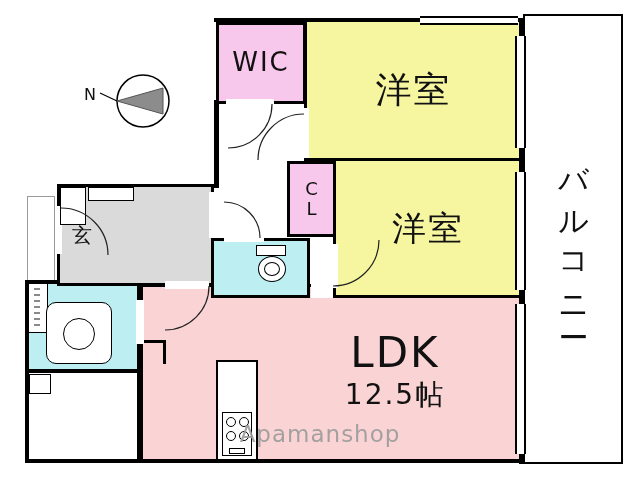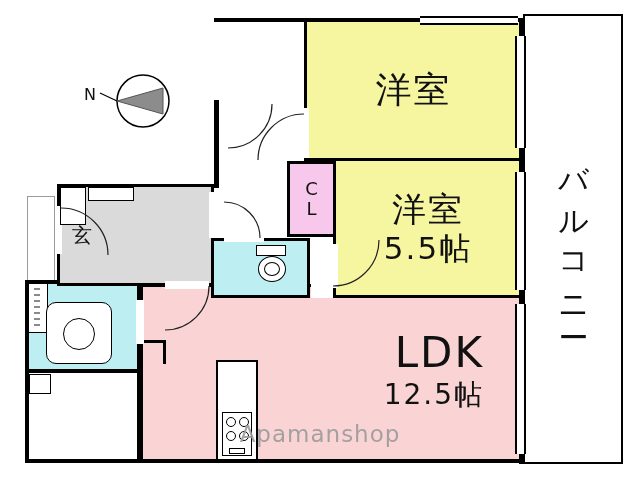--- a/index.html
+++ b/index.html
@@ -35,31 +35,33 @@
 
   <div class="abs" style="left:27px;top:196px;width:28px;height:86px;border:1px solid #9a9a9a;background:#fff;z-index:1;"></div>
 
   <div class="r ldkpink" style="left:140px;top:284px;width:383px;height:179px;z-index:1;"></div>
 
   <div class="r cyan" style="left:25px;top:280px;width:115px;height:92px;"></div>
   <div class="r" style="left:25px;top:370px;width:115px;height:93px;background:#fff;"></div>
   <div class="r gray" style="left:57px;top:184px;width:157px;height:102px;"></div>
   <div class="r cyan" style="left:211px;top:238px;width:99px;height:60px;"></div>
 
+  <div class="r clpink" style="left:216px;top:22px;width:90px;height:82px;">
+    <span class="roomname" style="font-size:26px;">WIC</span>
+  </div>
   <div class="r clpink" style="left:287px;top:161px;width:49px;height:76px;">
     <span style="font-size:18px;line-height:1.1;">C</span>
     <span style="font-size:18px;line-height:1.1;">L</span>
   </div>
 
   <div class="r yellow" style="left:304px;top:18px;width:219px;height:143px;">
     <span class="roomname" style="font-size:36px;">洋室</span>
   </div>
   <div class="r yellow" style="left:333px;top:158px;width:190px;height:140px;">
     <span class="roomname" style="font-size:34px;">洋室</span>
-    <span class="roomname" style="font-size:31px;">5.5帖</span>
   </div>
 
   <div class="r" style="left:523px;top:14px;width:100px;height:450px;border-width:2px;background:#fff;">
     <span class="balcony-label">バルコニー</span>
   </div>
 
   <div class="wall" style="left:214px;top:18px;width:311px;height:4px;"></div>
   <div class="wall" style="left:519px;top:18px;width:6px;height:446px;"></div>
   <div class="wall" style="left:25px;top:459px;width:500px;height:4px;"></div>
   <div class="wall" style="left:214px;top:100px;width:5px;height:88px;"></div>
@@ -116,20 +118,20 @@
       <path d="M228 148A44 44 0 0 0 272 104"></path>
       <path d="M304 114A46 46 0 0 0 258 160"></path>
       <path d="M333 286A46 46 0 0 0 379 240"></path>
       <path d="M224 202A36 36 0 0 1 260 238"></path>
       <path d="M209 286A44 44 0 0 1 165 330"></path>
     </g>
   </svg>
 
   <div class="lbl" style="left:72px;top:222px;font-size:20px;">玄</div>
 
-  <div class="lbl" style="left:274px;top:328px;width:210px;text-align:right;">
+  <div class="lbl" style="left:290px;top:328px;width:210px;text-align:center;">
     <div class="roomname" style="font-size:42px;">LDK</div>
     <div class="roomname" style="font-size:28px;">12.5帖</div>
   </div>
 
   <div class="watermark" style="left:225px;top:421px;width:190px;">Apamanshop</div>
 
 </div>
 
 </body></html>

